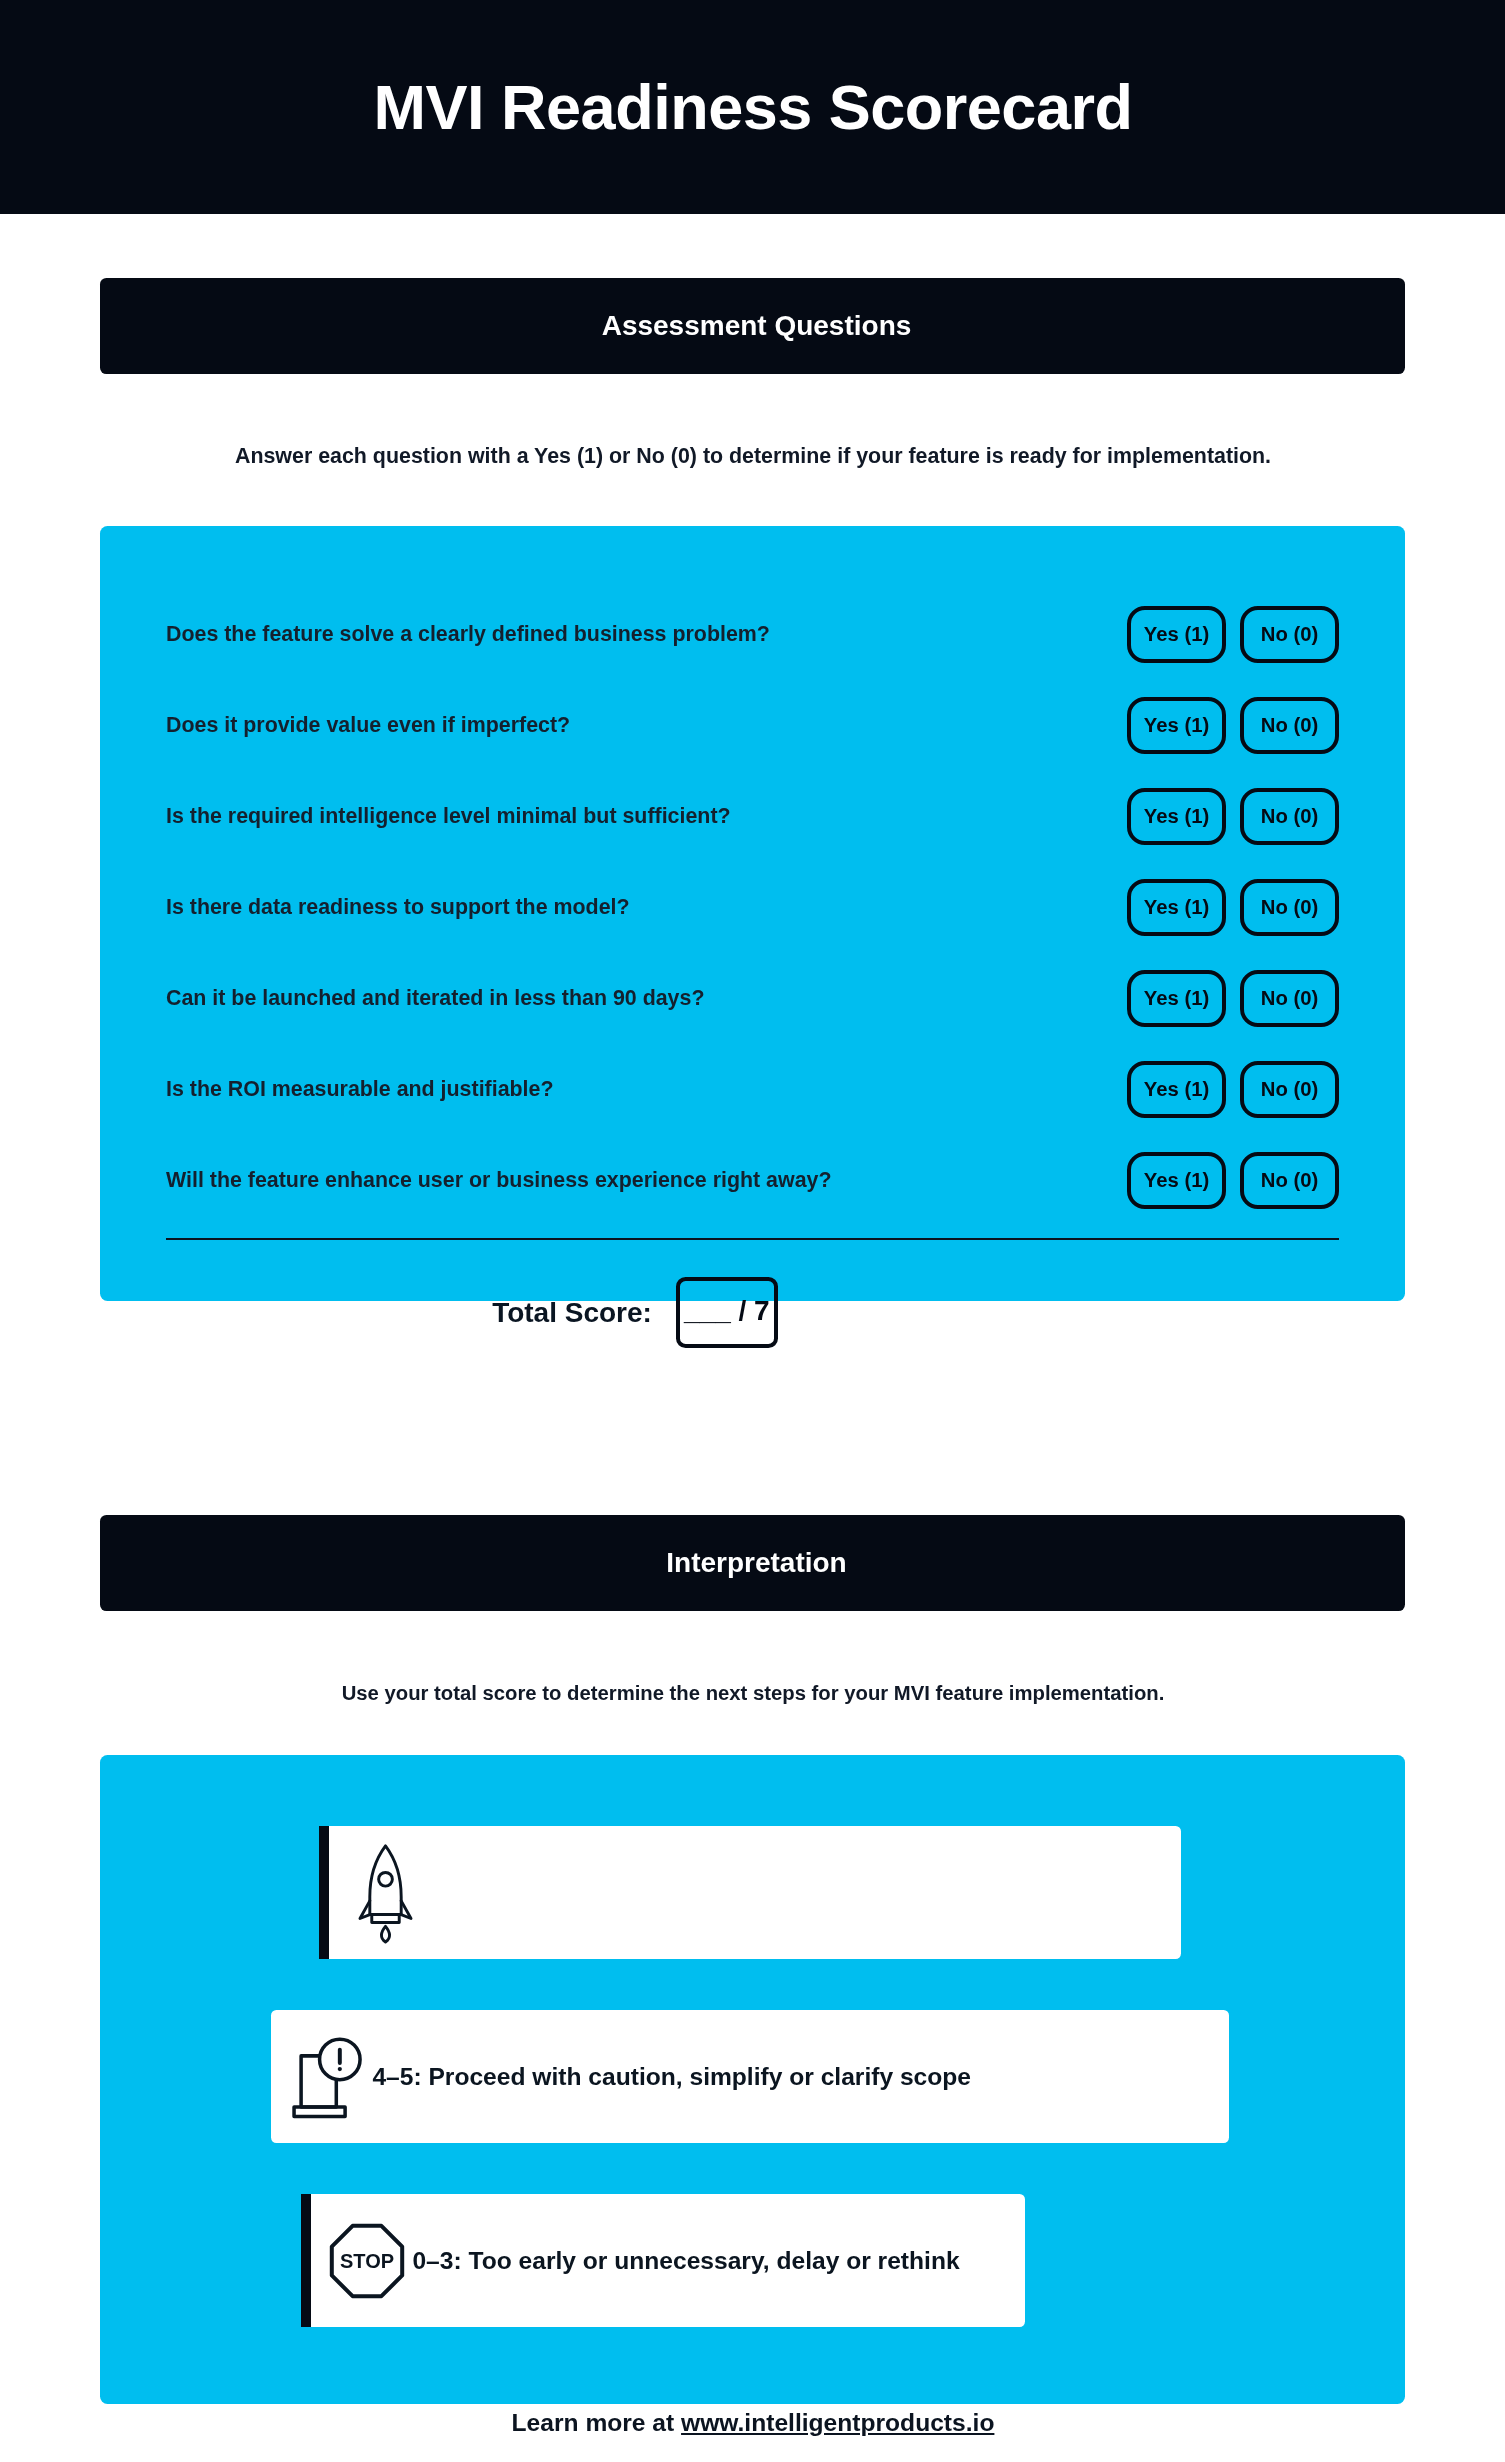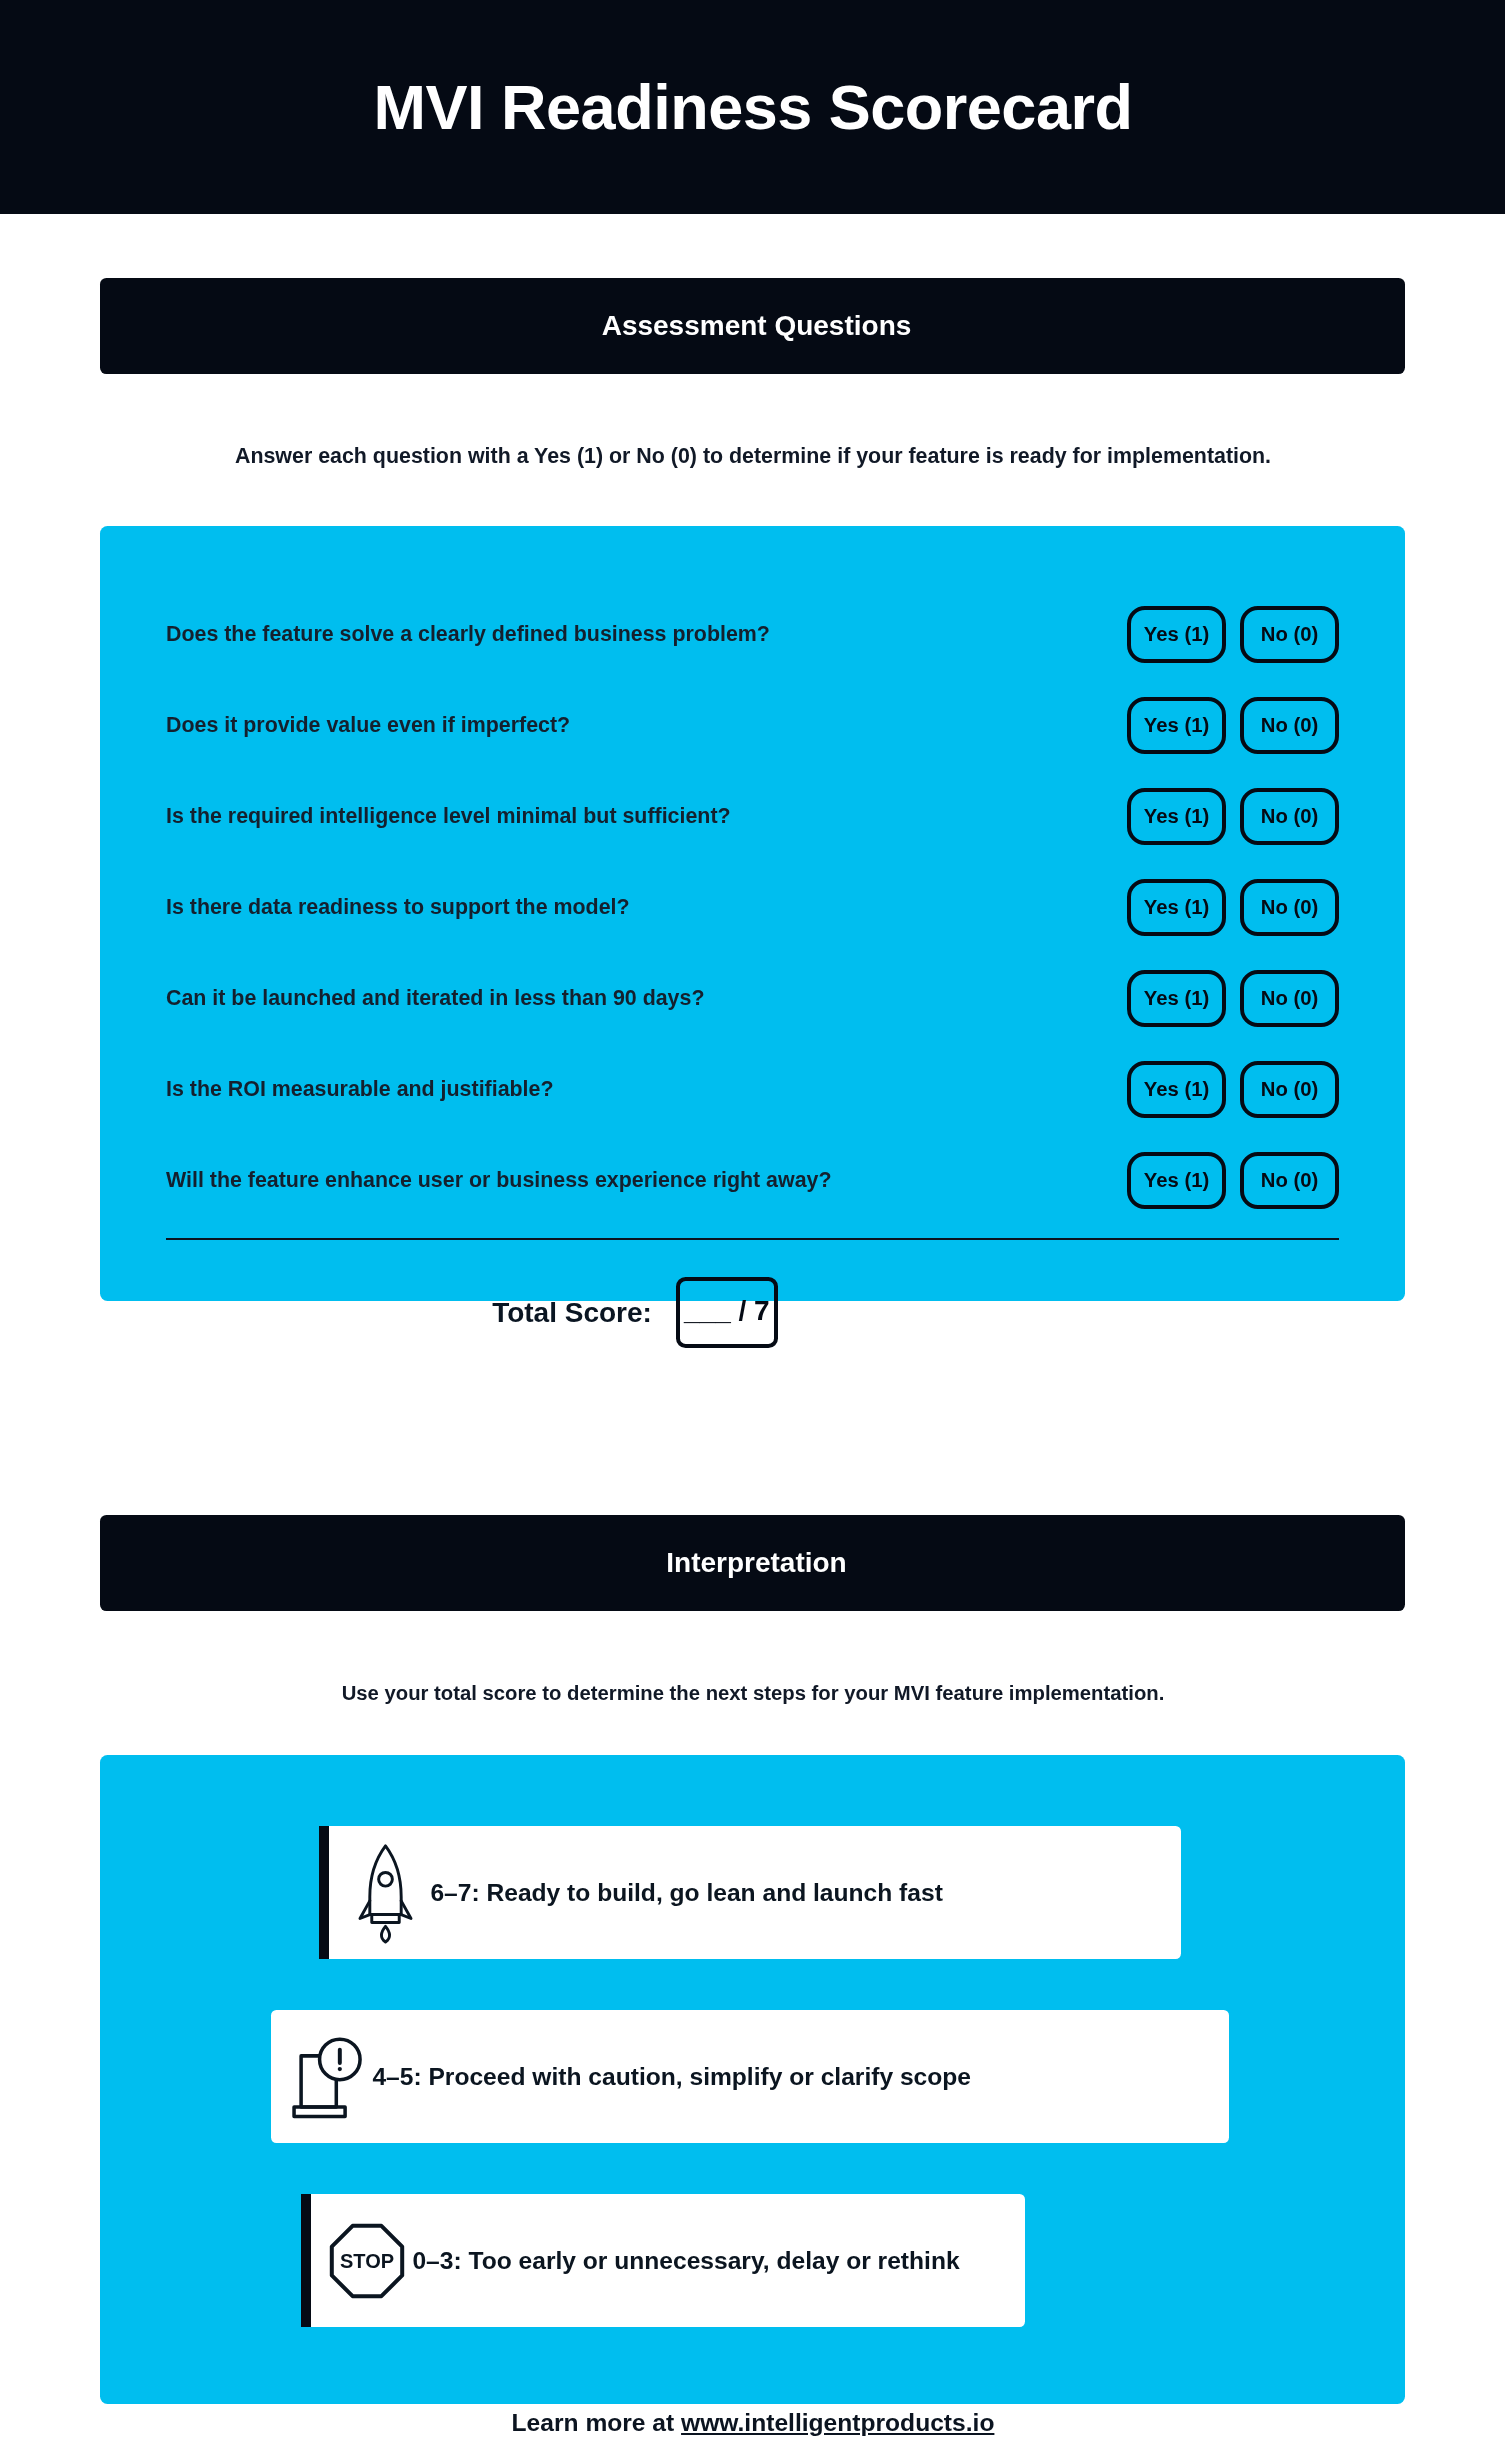--- a/index.html
+++ b/index.html
@@ -296,21 +296,20 @@
     <div class="interp-icon">
       <svg width="59" height="102" viewBox="0 0 60 104" fill="none" stroke="#0B1520" stroke-width="3" stroke-linecap="round" stroke-linejoin="round">
         <path d="M30 4 C42 20 46 38 46 56 L46 74 L14 74 L14 56 C14 38 18 20 30 4 Z"></path>
         <circle cx="30" cy="38" r="7"></circle>
         <path d="M14 60 L4 78 L14 74"></path>
         <path d="M46 60 L56 78 L46 74"></path>
         <path d="M16 74 L16 82 L44 82 L44 74"></path>
         <path d="M30 86 C25 92 24 98 30 102 C36 98 35 92 30 86 Z"></path>
       </svg>
     </div>
-    <div class="interp-text">6–7: Ready to build, go lean and launch fast</div>
   </div>
 
   <div class="interp-card" style="left:271px; top:2010px; width:958px;">
     <div class="interp-icon">
       <svg width="75" height="88" viewBox="0 0 84 100" fill="none" stroke="#0B1520" stroke-width="4" stroke-linecap="round" stroke-linejoin="round">
         <path d="M12 26 L52 26 L52 84 L12 84 Z"></path>
         <path d="M4 84 L62 84 L62 95 L4 95 Z"></path>
         <circle cx="56" cy="30" r="23" fill="#ffffff"></circle>
         <path d="M56 19 L56 34" stroke-width="4.5"></path>
         <circle cx="56" cy="41" r="2.4" fill="#0B1520" stroke="none"></circle>

